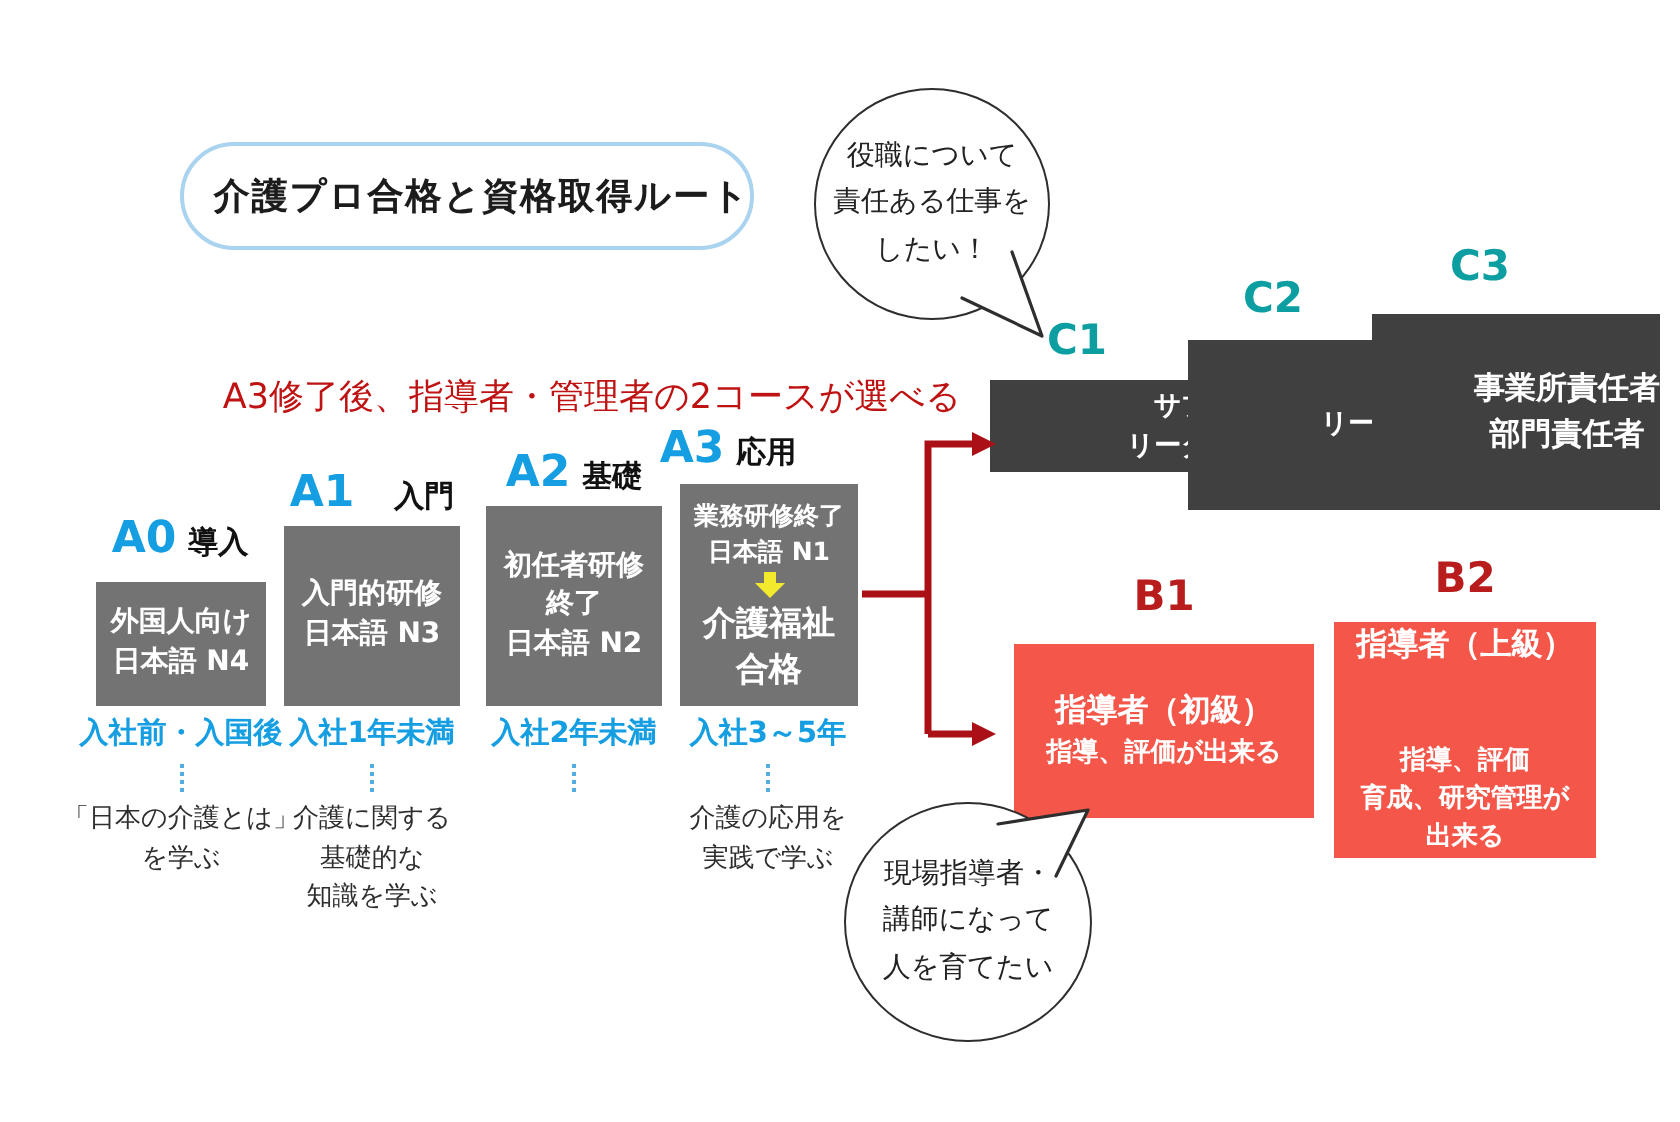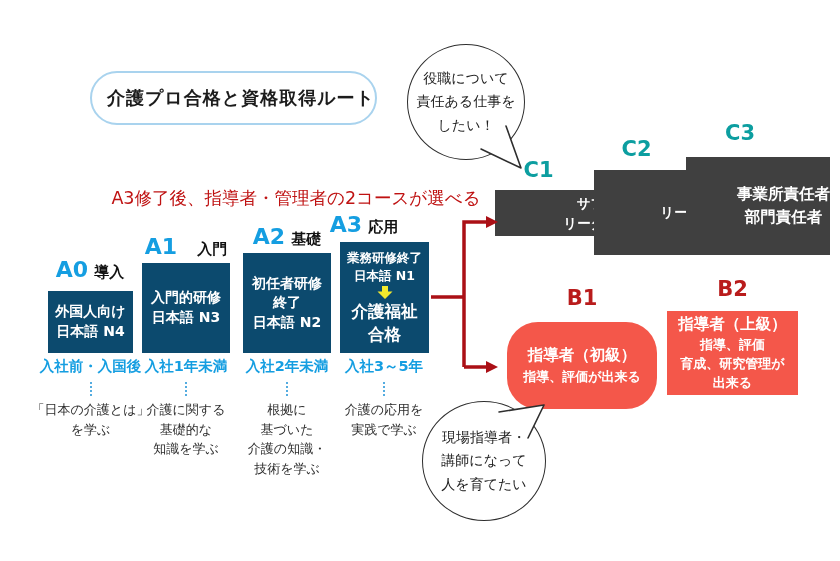--- a/index.html
+++ b/index.html
@@ -33,21 +33,21 @@
   .bubble-top { left:407px; top:44px; width:116px; height:114px; }
   .bubble-bottom { left:422px; top:401px; width:122px; height:118px; }
 
   
   .stage-head { display:flex; align-items:baseline; justify-content:center; gap:6px; }
   .stage-code { color:#159ee1; font-size:22px; font-weight:800; }
   .stage-tag { color:#111; font-size:15px; font-weight:800; }
 
   
   .stage-box {
-    background:#0c4a6e; color:#fff; z-index:1;
+    background:#737373; color:#fff; z-index:1;
     display:flex; flex-direction:column; align-items:center; justify-content:center;
     text-align:center; font-size:14px; font-weight:600; line-height:1.4;
   }
   .stage-box .small { font-size:12.5px; line-height:1.4; }
   .stage-box .main { font-size:16.5px; font-weight:800; line-height:1.35; }
 
   .tenure { color:#159ee1; font-weight:800; font-size:14.5px; text-align:center; }
   .dot-line { width:0; height:14px; border-left:2px dotted #54ace0; top:382px; }
   .desc { top:400px; text-align:center; font-size:13px; color:#2e2e2e; line-height:1.5; }
 
@@ -124,24 +124,20 @@
     <span class="stage-code">A2</span>
     <span class="stage-tag">基礎</span>
   </div>
   <div class="abs stage-box" style="left:243px; top:253px; width:88px; height:100px;">
     <span class="ml">初任者研修
 終了
 日本語 N2</span>
   </div>
   <div class="abs tenure" style="left:237px; top:357px; width:100px;">入社2年未満</div>
   <div class="abs dot-line" style="left:286px;"></div>
-  <div class="abs desc ml" style="left:232px; width:110px;">根拠に
-基づいた
-介護の知識・
-技術を学ぶ</div>
 
   <div class="abs stage-head" style="left:314px; top:212px; width:100px;">
     <span class="stage-code">A3</span>
     <span class="stage-tag">応用</span>
   </div>
   <div class="abs stage-box" style="left:340px; top:242px; width:89px; height:111px; gap:2px;">
     <span class="ml small">業務研修終了
 日本語 N1</span>
     <svg width="16" height="13" viewBox="0 0 16 13">
       <path d="M5 0 H11 V5.5 H15.5 L8 13 L0.5 5.5 H5 Z" fill="#f3ea2d"></path>
@@ -165,27 +161,27 @@
     <span class="ml">リーダー</span>
   </div>
 
   <div class="abs c-code" style="left:686px; top:121px; width:108px;">C3</div>
   <div class="abs c-box bold" style="left:686px; top:157px; width:108px; height:98px;">
     <span class="ml">事業所責任者
 部門責任者</span>
   </div>
 
   <div class="abs b-code" style="left:507px; top:286px; width:150px;">B1</div>
-  <div class="abs b-box" style="left:507px; top:322px; width:150px; height:87px;border-radius:31px;">
+  <div class="abs b-box" style="left:507px; top:322px; width:150px; height:87px;">
     <span class="b-title">指導者（初級）</span>
     <span class="b-lines ml">指導、評価が出来る</span>
   </div>
 
   <div class="abs b-code" style="left:667px; top:277px; width:131px;">B2</div>
-  <div class="abs b-box" style="left:667px; top:311px; width:131px; height:84px;">
+  <div class="abs b-box" style="left:667px; top:311px; width:131px; height:118px;justify-content:space-between;">
     <span class="b-title">指導者（上級）</span>
     <span class="b-lines ml">指導、評価
 育成、研究管理が
 出来る</span>
   </div>
 
   <svg class="abs overlay" width="840" height="561" viewBox="0 0 840 561">
 
     <path d="M 431 297 H 464 M 464 367 V 222 H 486 M 464 367 H 486" fill="none" stroke="#ab1016" stroke-width="3.5"></path>
     <polygon points="486,216 486,228 498,222" fill="#ab1016"></polygon>

